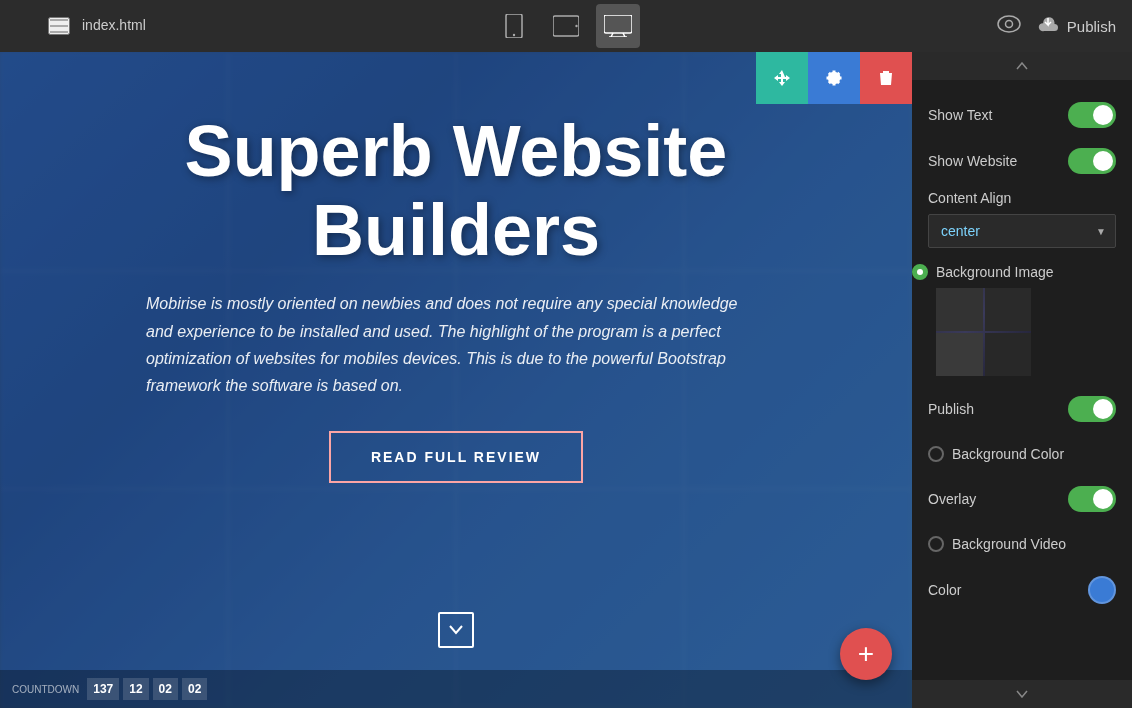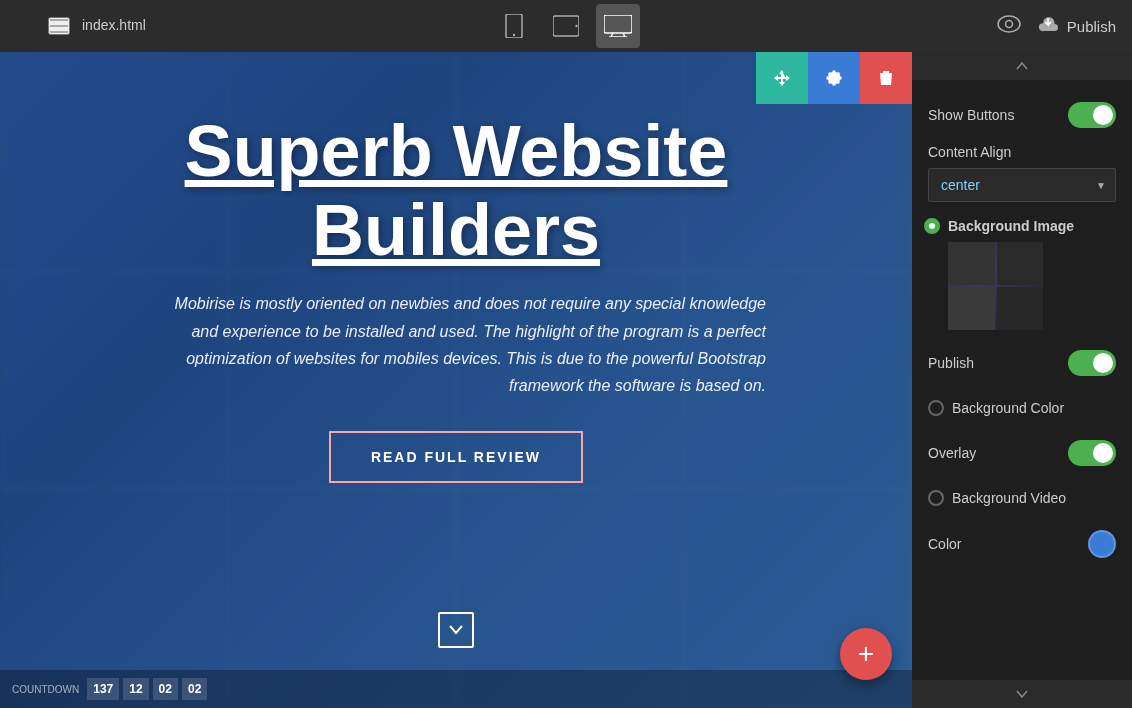--- a/index.html
+++ b/index.html
@@ -74,27 +74,26 @@
     }
 
     .hero-title {
       font-size: 72px;
       font-weight: 900;
       color: white;
       text-align: center;
       line-height: 1.1;
       margin-top: 20px;
       text-shadow: 2px 2px 8px rgba(0,0,0,0.4);
-      text-decoration: underline;
     }
     .hero-subtitle {
       font-style: italic;
       font-size: 16px;
       color: rgba(255,255,255,0.9);
-      text-align: right;
+      text-align: left;
       max-width: 620px;
       margin-top: 20px;
       line-height: 1.7;
     }
     .read-btn {
       margin-top: 32px;
       padding: 16px 40px;
       background: transparent;
       border: 2px solid #fca5a5;
       color: white;
@@ -186,21 +185,21 @@
       position: relative;
     }
     .select-wrapper { position: relative; }
     .select-wrapper::after {
       content: '▼';
       position: absolute; right: 10px; top: 50%; transform: translateY(-50%);
       color: #aaa; font-size: 10px; pointer-events: none;
     }
 
     
-    .bg-image-section { padding: 6px 12px 10px; font-weight: bold; }
+    .bg-image-section { padding: 6px 0 10px; }
     .bg-image-row { display: flex; align-items: center; gap: 8px; margin-bottom: 8px; }
     .radio-dot {
       width: 16px; height: 16px; border-radius: 50%;
       border: 2px solid #4caf50; background: #4caf50;
       display: flex; align-items: center; justify-content: center;
       flex-shrink: 0;
     }
     .radio-dot::after { content: ''; width: 6px; height: 6px; border-radius: 50%; background: white; }
     .radio-dot.unchecked { background: transparent; border-color: #666; }
     .radio-dot.unchecked::after { display: none; }
@@ -373,23 +372,27 @@
   <div class="right-panel">
 
     <button class="scroll-btn">
       <svg width="12" height="8" viewBox="0 0 12 8" fill="none" stroke="#888" stroke-width="1.5">
         <polyline points="1,7 6,1 11,7"></polyline>
       </svg>
     </button>
 
     <div class="panel-scroll">
 
-
-      <div class="panel-row">
-        <span class="panel-label">Show Buttons</span>
+      <div class="panel-row">
+        <span class="panel-label">Show Text</span>
+        <div class="toggle"></div>
+      </div>
+
+      <div class="panel-row">
+        <span class="panel-label">Show Website</span>
         <div class="toggle"></div>
       </div>
 
 
       <div class="align-section">
         <div class="align-label">Content Align</div>
         <div class="select-wrapper">
           <select class="align-select">
             <option value="left">left</option>
             <option value="center" selected="">center</option>

